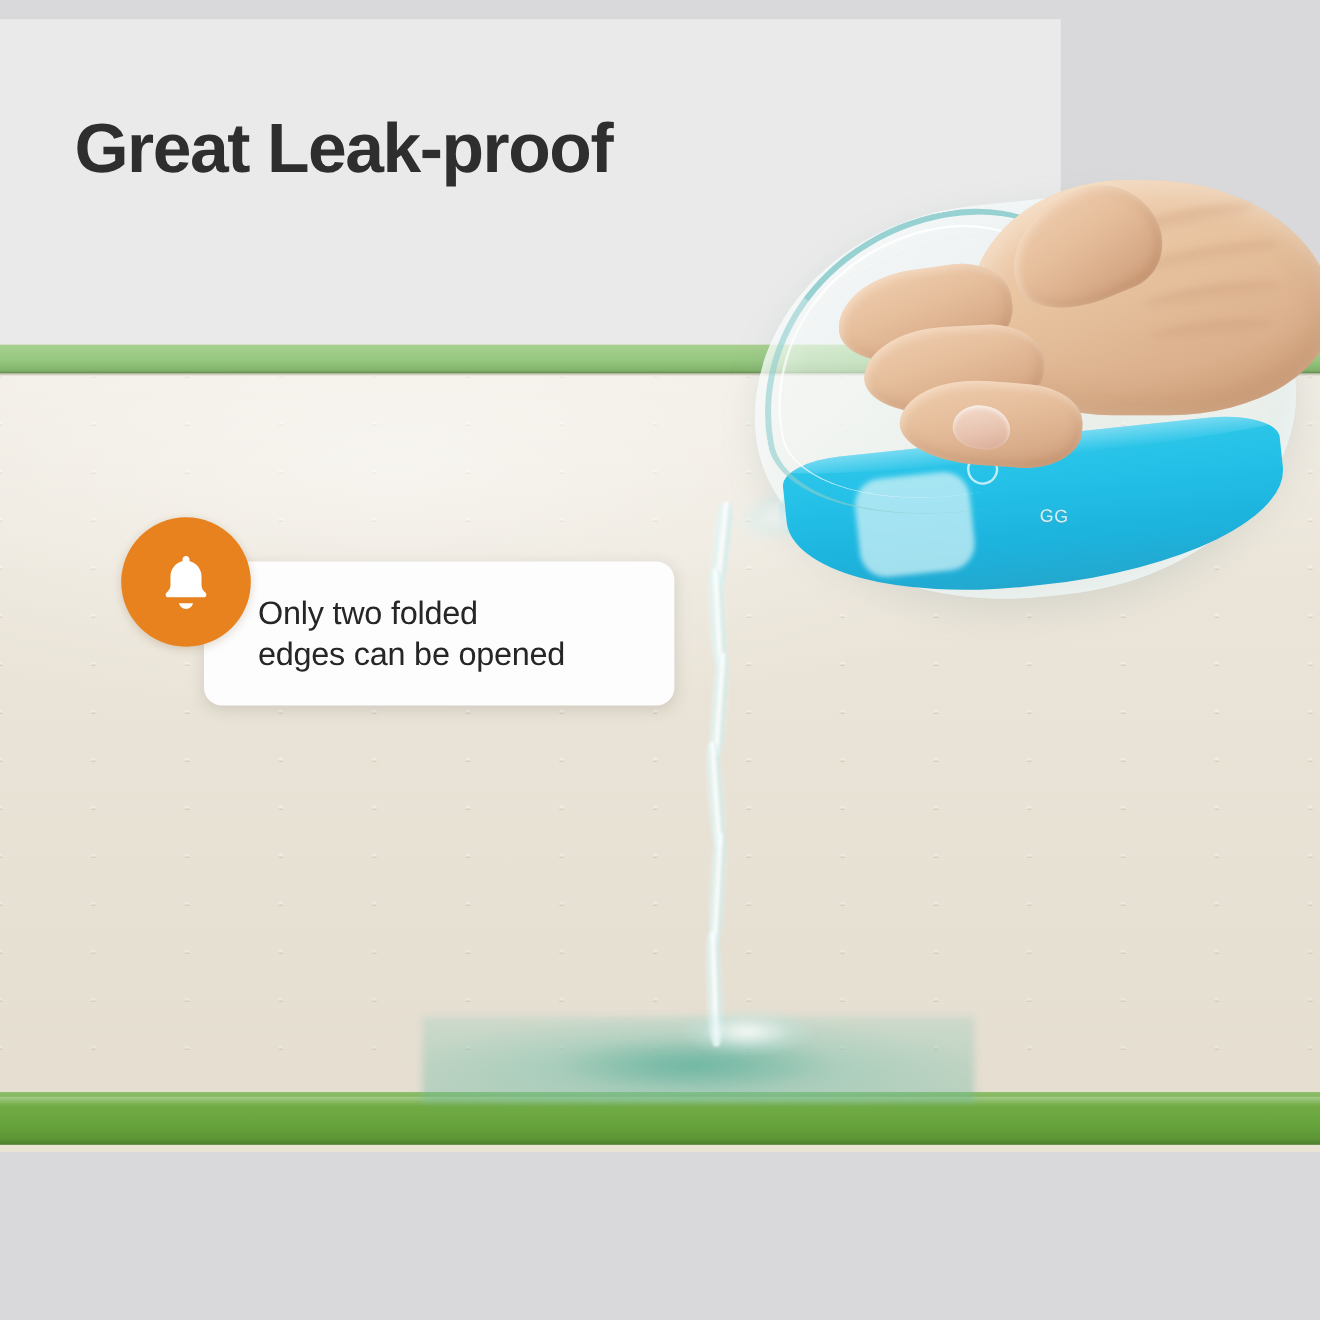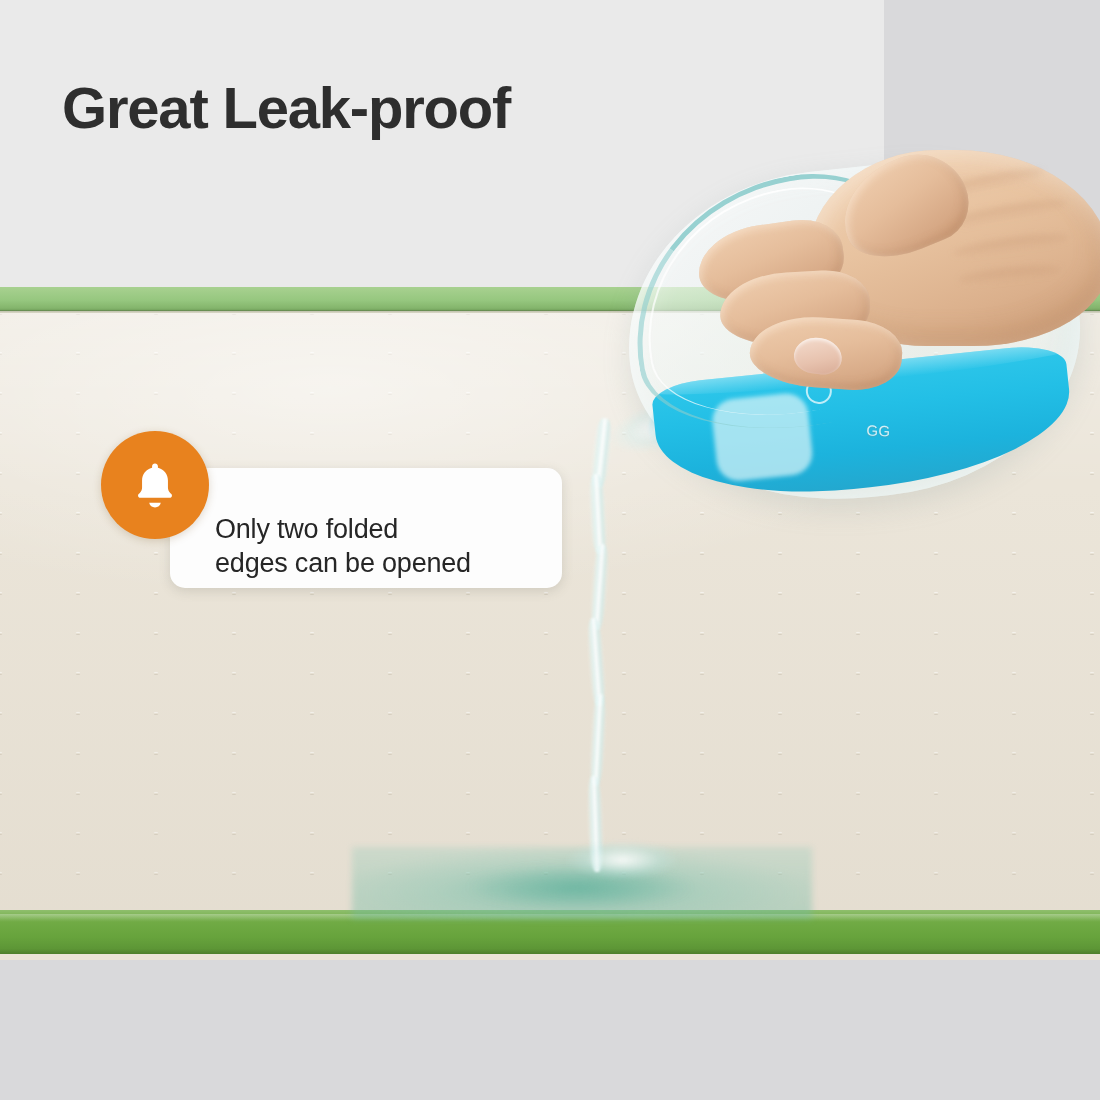--- a/index.html
+++ b/index.html
@@ -12,21 +12,21 @@
   }
   #stage {
     position:relative;
     width:1100px; height:1100px;
     overflow:hidden;
     background:#d9d9db;
   }
 
   
   #header {
-    position:absolute; left:0; top:0;
+    position:absolute; left:0; top:16px;
     width:884px; height:287px;
     background:#eaeaea;
   }
   #title {
     position:absolute; left:62px; top:74px;
     font-size:58px; font-weight:bold;
     letter-spacing:-1.2px;
     color:#2e2e2e;
     white-space:nowrap;
   }
@@ -263,21 +263,21 @@
   
   #callout { position:absolute; left:0; top:0; }
   #callout-card {
     position:absolute; left:170px; top:468px;
     width:392px; height:120px;
     background:#fdfdfd;
     border-radius:15px;
     box-shadow:0 3px 12px rgba(90,88,80,0.18);
   }
   #callout-text {
-    position:absolute; left:215px; top:512px;
+    position:absolute; left:215px; top:494px;
     width:340px;
     font-size:27px;
     line-height:34px;
     letter-spacing:-0.2px;
     color:#262626;
     white-space:pre-line;
   }
   #bell-badge {
     position:absolute; left:101px; top:431px;
     width:108px; height:108px;

